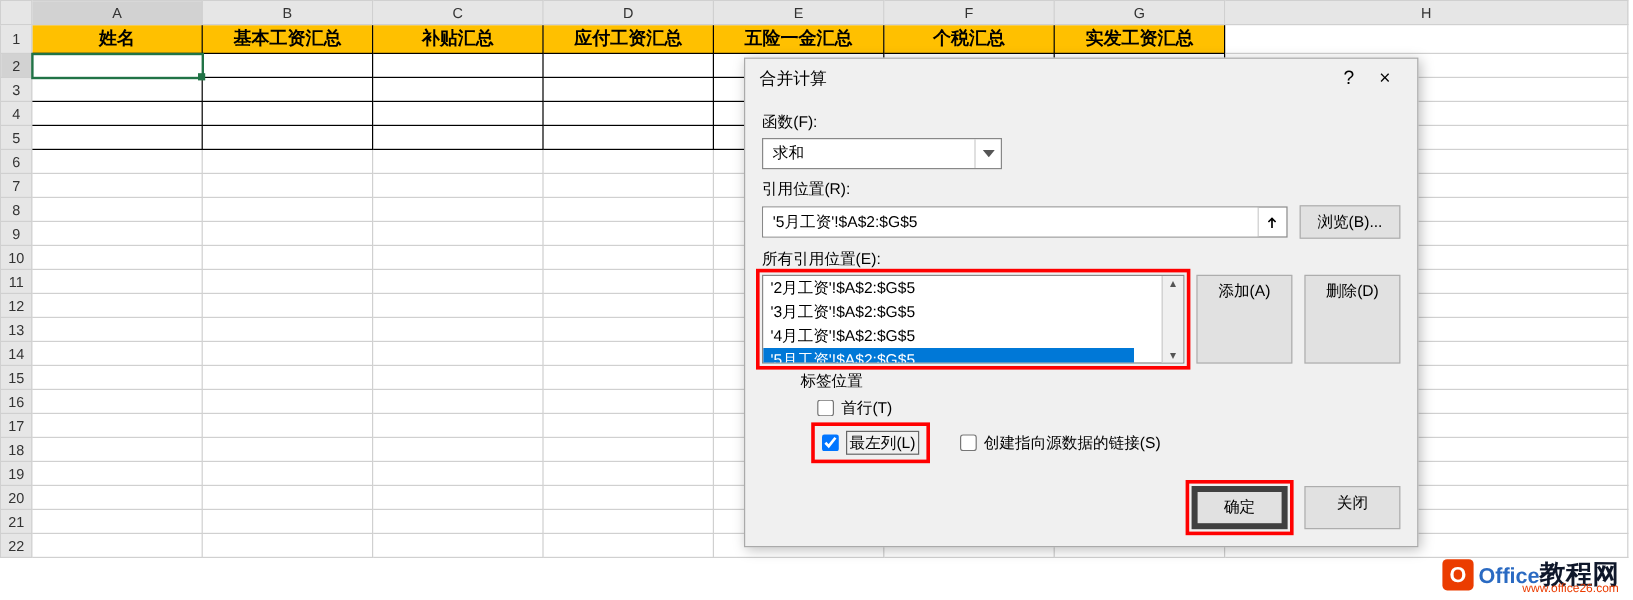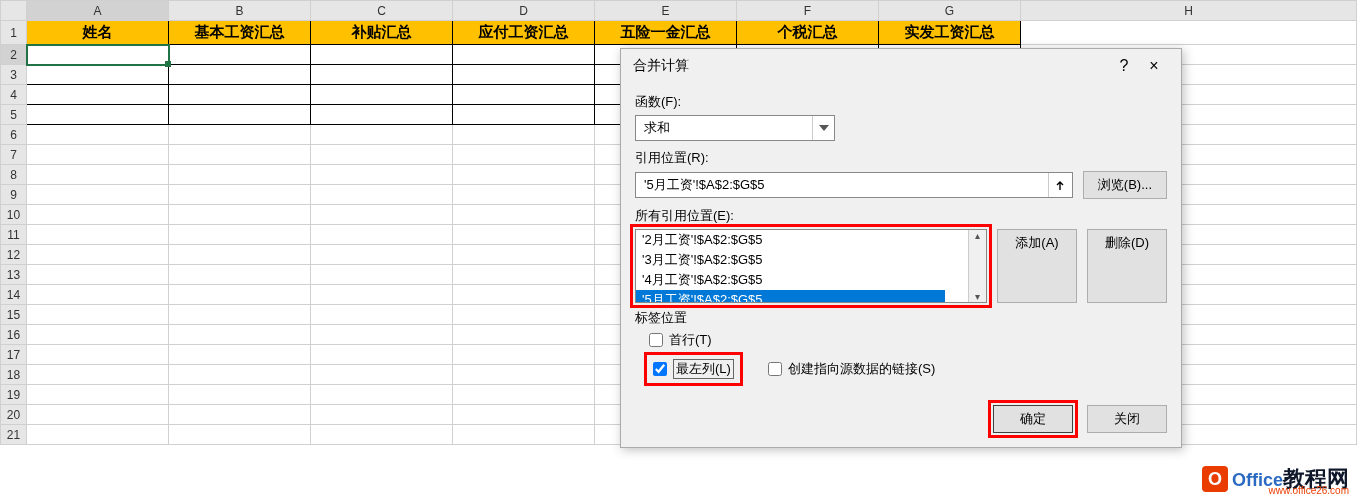--- a/index.html
+++ b/index.html
@@ -135,23 +135,23 @@
     .listbox .item.sel { background: #0078d7; color: #fff; }
     .listbox .sbar {
       width: 18px; background: #f0f0f0; border-left: 1px solid #ccc;
       display: flex; flex-direction: column; justify-content: space-between;
       align-items: center; font-size: 10px; color:#555;
     }
     .side-btns { display: flex; flex-direction: row; gap: 10px; }
     .redbox { outline: 3px solid #ff0000; outline-offset: 2px; }
     .chkrow { display:flex; align-items:center; gap:6px; margin: 4px 0 4px 14px; font-size:13px; }
     .chkrow input { width:14px; height:14px; }
-    .label-section { margin-top: 6px; }
+    .label-section { margin-top: 6px; margin-left: 32px; }
     .bottom-row { display:flex; justify-content:flex-end; gap:14px; margin-top: 20px; }
-    .btn.primary { border: 1px solid #404040; font-family: Liberation Serif, serif; }
+    .btn.primary { border: 5px solid #404040; font-family: Liberation Serif, serif; }
     
     .watermark {
       position: absolute; right: 12px; bottom: 6px;
       display:flex; align-items:center; gap:4px;
       font-weight:bold;
     }
     .watermark .o {
       width:26px;height:26px;background:#eb3c00;border-radius:4px;
       color:#fff;display:flex;align-items:center;justify-content:center;
       font-size:18px;font-family:Arial;
@@ -394,20 +394,31 @@
         <td></td>
         <td></td>
         <td></td>
         <td></td>
         <td></td>
         <td></td>
         <td></td>
       </tr>
       <tr>
         <th class="rowhdr">21</th>
+        <td></td>
+        <td></td>
+        <td></td>
+        <td></td>
+        <td></td>
+        <td></td>
+        <td></td>
+        <td></td>
+      </tr>
+      <tr>
+        <th class="rowhdr">22</th>
         <td></td>
         <td></td>
         <td></td>
         <td></td>
         <td></td>
         <td></td>
         <td></td>
         <td></td>
       </tr>
     </tbody>

